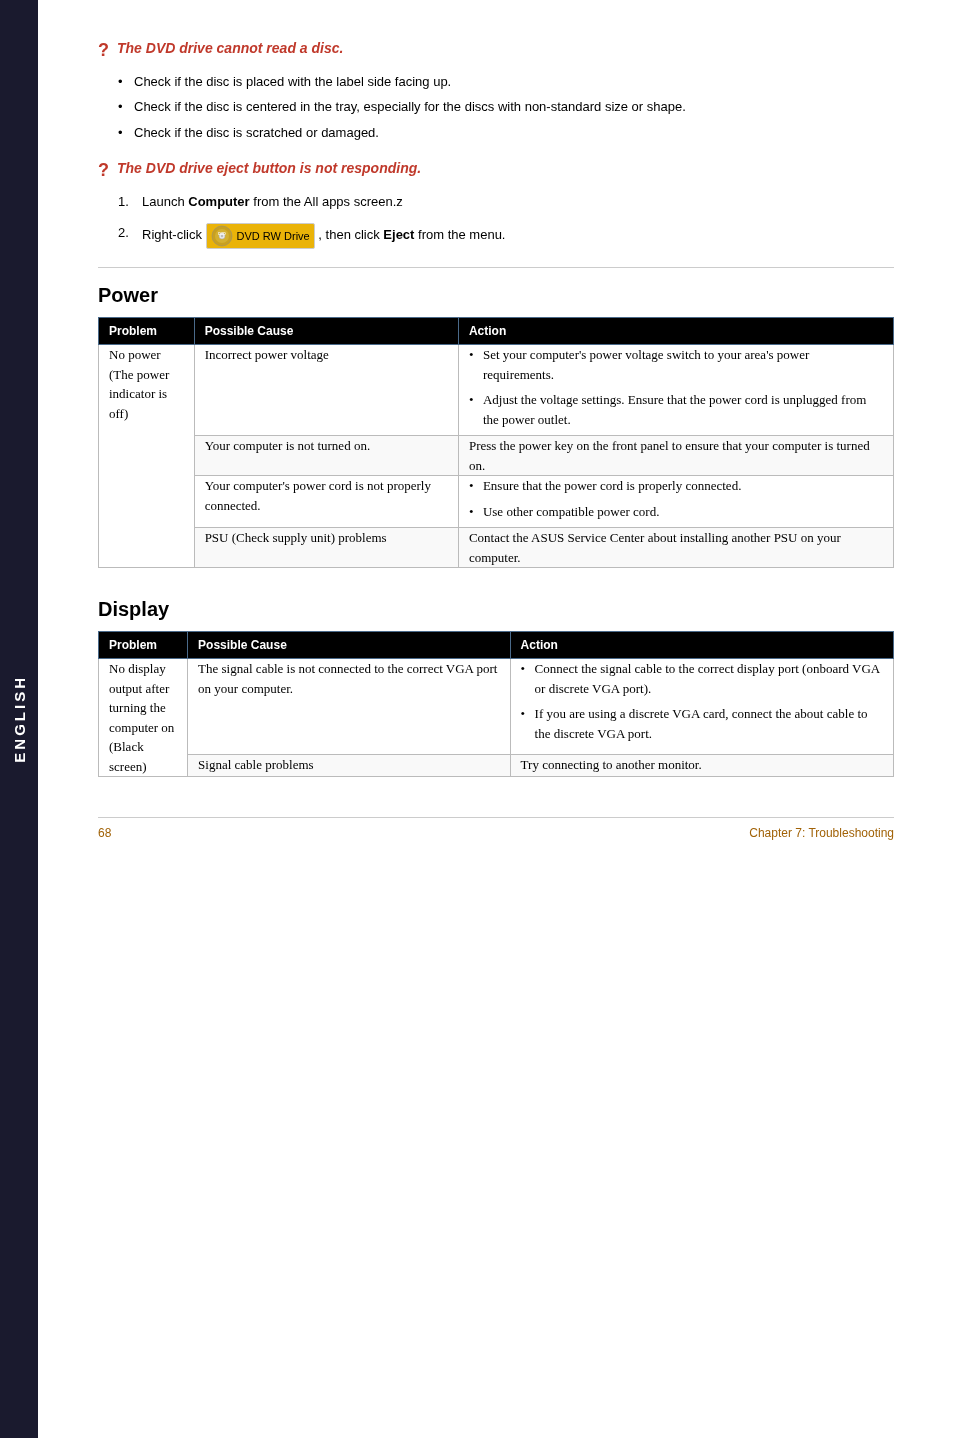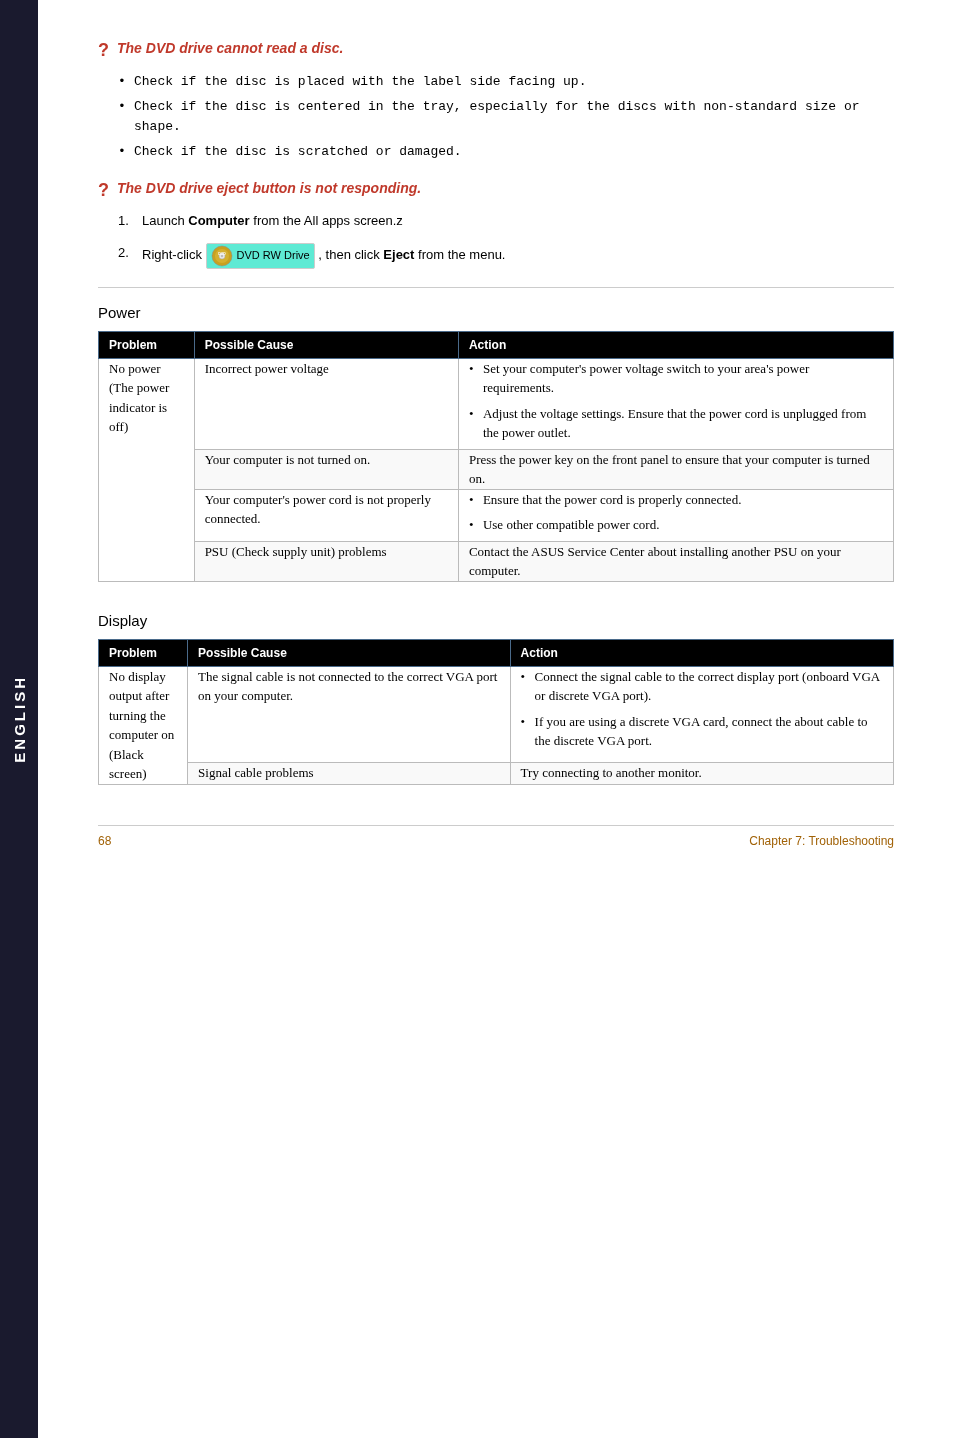--- a/index.html
+++ b/index.html
@@ -59,21 +59,20 @@
     .question-mark {
       font-size: 18px;
       font-weight: bold;
       color: #c0392b;
       font-style: normal;
       line-height: 1.2;
     }
     .bullet-list {
       list-style: none;
       padding-left: 20px;
-      font-family: Liberation Mono, monospace;
     }
     .bullet-list li {
       position: relative;
       padding-left: 16px;
       margin-bottom: 6px;
       line-height: 1.5;
     }
     .bullet-list li::before {
       content: '•';
       position: absolute;
@@ -97,31 +96,31 @@
     
     .dvd-inline {
       display: inline-flex;
       align-items: center;
       gap: 4px;
       vertical-align: middle;
       border: 1px solid #ccc;
       padding: 1px 4px;
       border-radius: 2px;
       font-size: 11px;
-      background: #5eead4;
+      background: #eab308;
     }
     .dvd-disc-icon {
       width: 22px;
       height: 22px;
     }
 
     
     .section-heading {
-      font-size: 15px;
-      font-weight: normal;
+      font-size: 20px;
+      font-weight: bold;
       margin-bottom: 10px;
       margin-top: 10px;
     }
 
     
     .trouble-table {
       width: 100%;
       border-collapse: collapse;
       margin-bottom: 30px;
     }

